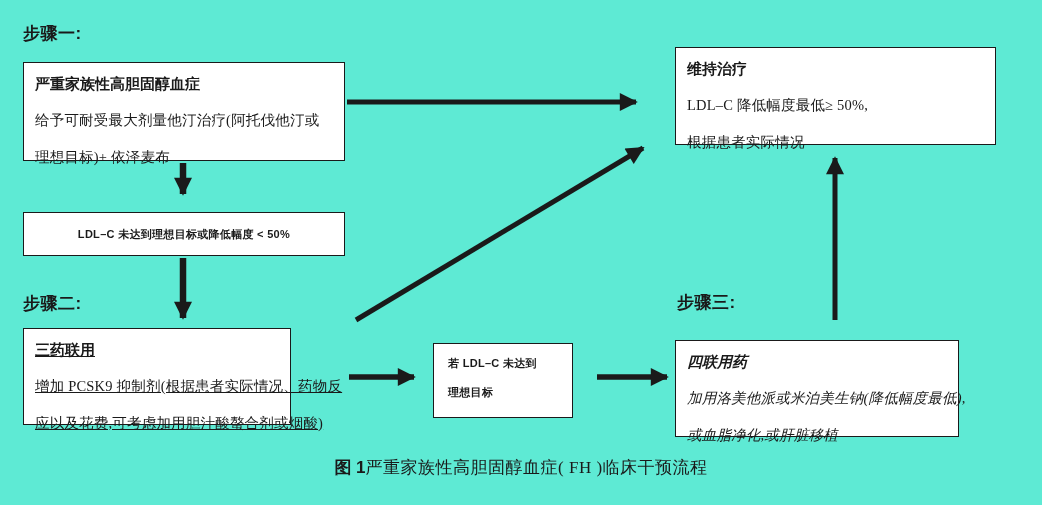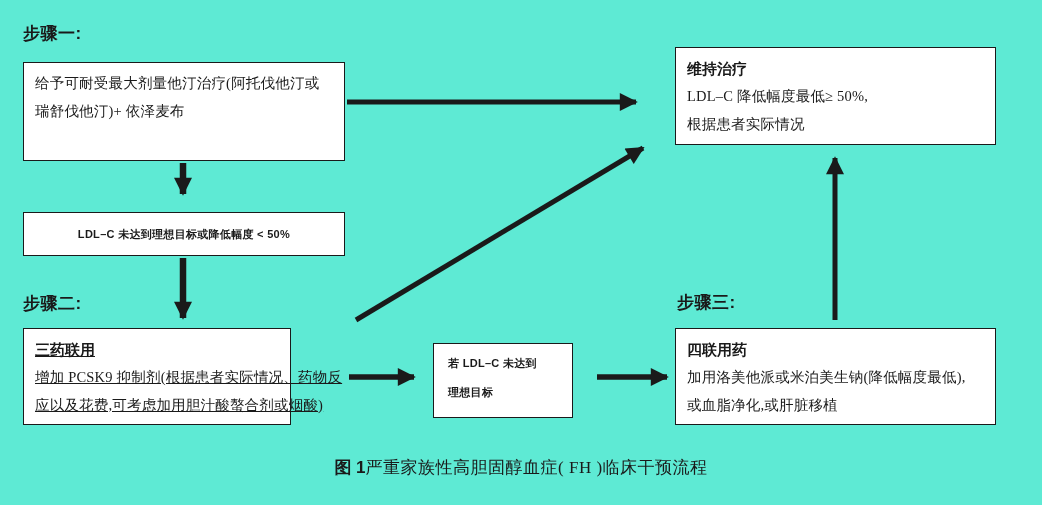--- a/index.html
+++ b/index.html
@@ -45,20 +45,21 @@
     font-size: 15px;
     line-height: 28px;
     white-space: nowrap;
   }
   .box-line {
     font-family: "Liberation Serif", serif;
     font-size: 14.5px;
     line-height: 27.5px;
     white-space: nowrap;
     letter-spacing: 0.2px;
+    margin-top: 9px;
   }
   #box-ldl-check {
     display: flex;
     align-items: center;
     justify-content: center;
   }
   #box-ldl-check .hei-line {
     padding: 0;
   }
   .hei-line {
@@ -67,21 +68,21 @@
     font-size: 11px;
     white-space: nowrap;
     letter-spacing: 0.3px;
   }
   
   #box-initial    { left: 23px;  top: 62px;  width: 322px; height: 99px; }
   #box-ldl-check  { left: 23px;  top: 212px; width: 322px; height: 44px; }
   #box-triple     { left: 23px;  top: 328px; width: 268px; height: 97px; text-decoration: underline; }
   #box-if-not     { left: 433px; top: 343px; width: 140px; height: 75px; padding: 5px 0 0 14px; }
   #box-if-not .hei-line { line-height: 29px; }
-  #box-quadruple  { left: 675px; top: 328px; width: 321px; height: 97px; }
+  #box-quadruple  { left: 675px; top: 340px; width: 284px; height: 97px; font-style: italic; }
   #box-maintain   { left: 675px; top: 47px;  width: 321px; height: 98px; }
   #label-step1 { left: 23px;  top: 22px;  }
   #label-step2 { left: 23px;  top: 292px; }
   #label-step3 { left: 677px; top: 291px; }
   .caption {
     position: absolute;
     left: 0;
     top: 456px;
     width: 100%;
     text-align: center;
@@ -113,22 +114,23 @@
     <line x1="347" y1="102" x2="636" y2="102" stroke="#1a1a1a" stroke-width="5" marker-end="url(#ah)"></line>
     <line x1="356" y1="320" x2="643" y2="148" stroke="#1a1a1a" stroke-width="5" marker-end="url(#ah)"></line>
     <line x1="349" y1="377" x2="414" y2="377" stroke="#1a1a1a" stroke-width="5.5" marker-end="url(#ah)"></line>
     <line x1="597" y1="377" x2="667" y2="377" stroke="#1a1a1a" stroke-width="5.5" marker-end="url(#ah)"></line>
     <line x1="835" y1="320" x2="835" y2="158" stroke="#1a1a1a" stroke-width="5" marker-end="url(#ah)"></line>
   </svg>
 
   <div class="step-label" id="label-step1">步骤一:</div>
 
   <div class="box box-pad" id="box-initial">
+    <div class="box-title">严重家族性高胆固醇血症</div>
     <div class="box-line">给予可耐受最大剂量他汀治疗(阿托伐他汀或</div>
-    <div class="box-line">瑞舒伐他汀)+ 依泽麦布</div>
+    <div class="box-line">理想目标)+ 依泽麦布</div>
   </div>
 
   <div class="box" id="box-ldl-check">
     <div class="hei-line">LDL–C 未达到理想目标或降低幅度 &lt; 50%</div>
   </div>
 
   <div class="step-label" id="label-step2">步骤二:</div>
 
   <div class="box box-pad" id="box-triple">
     <div class="box-title">三药联用</div>

